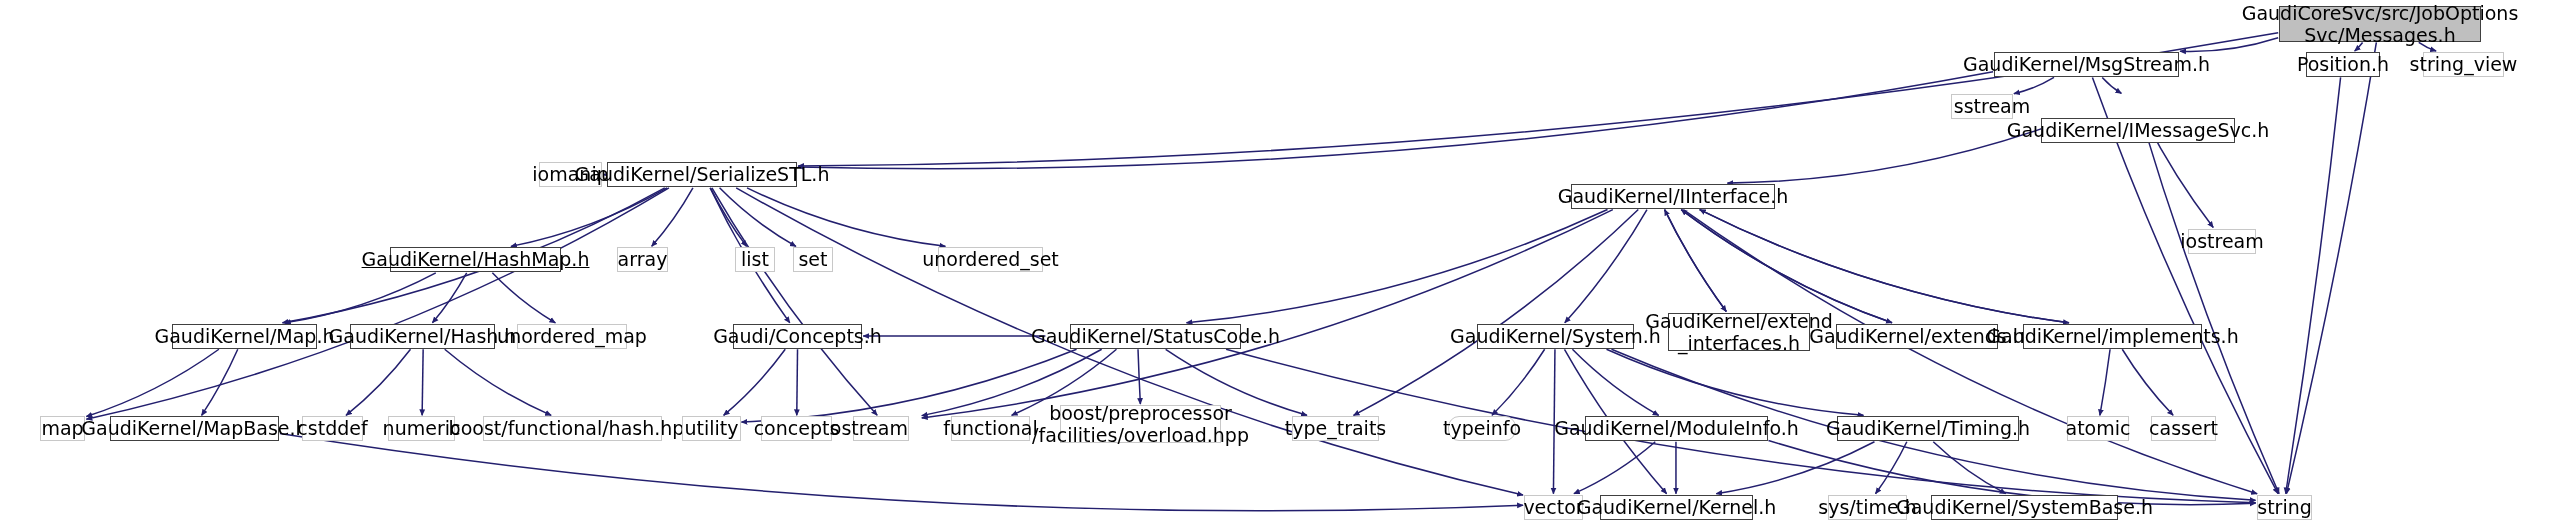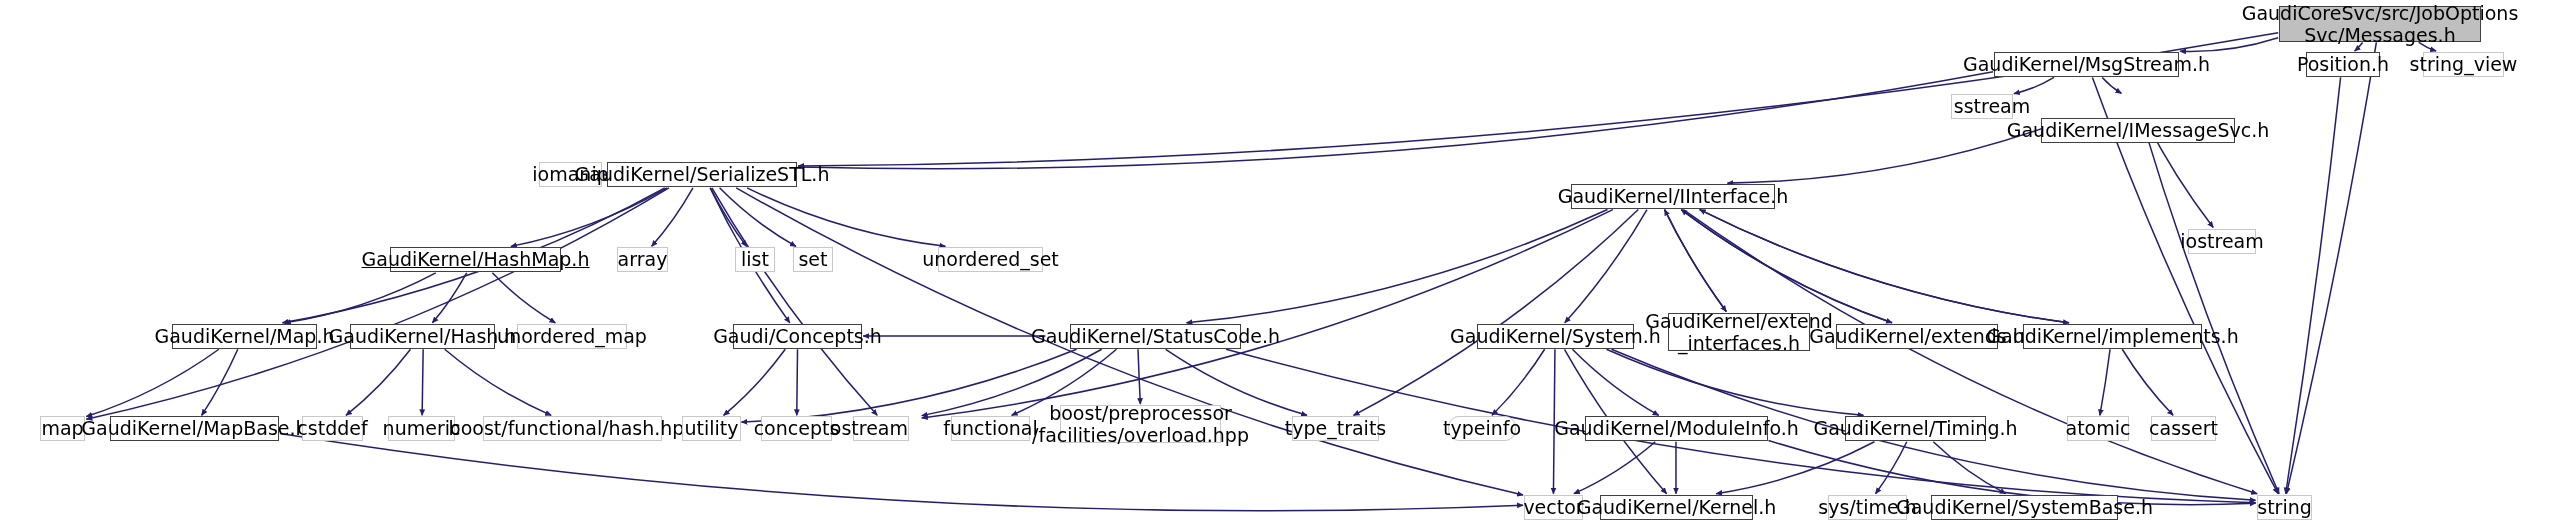--- a/index.html
+++ b/index.html
@@ -132,21 +132,21 @@
       <div class="node lib" style="left: 388px; top: 416px; width: 67px; height: 24.6px;"><span>numeric</span></div>
       <div class="node lib" style="left: 483px; top: 416px; width: 179px; height: 24.6px;"><span>boost/functional/hash.hpp</span></div>
       <div class="node lib" style="left: 682px; top: 416px; width: 59px; height: 24.6px;"><span>utility</span></div>
       <div class="node lib" style="left: 761px; top: 416px; width: 71px; height: 24.6px;"><span>concepts</span></div>
       <div class="node lib" style="left: 853px; top: 416px; width: 56px; height: 24.6px; justify-content: flex-end;"><span>ostream</span></div>
       <div class="node lib" style="left: 951px; top: 416px; width: 79px; height: 24.6px;"><span>functional</span></div>
       <div class="node lib" style="left: 1060px; top: 405px; width: 161px; height: 38px;"><span>boost/preprocessor<br>/facilities/overload.hpp</span></div>
       <div class="node lib" style="left: 1292px; top: 416px; width: 87px; height: 24.6px;"><span>type_traits</span></div>
       <div class="node lib" style="left: 1448px; top: 416px; width: 68px; height: 24.6px; border-radius: 11px;"><span>typeinfo</span></div>
       <div class="node hdr" style="left: 1585px; top: 416px; width: 183px; height: 24.6px;"><span>GaudiKernel/ModuleInfo.h</span></div>
-      <div class="node hdr" style="left: 1837px; top: 416px; width: 141px; height: 24.6px; margin-left: 8px;"><span>GaudiKernel/Timing.h</span></div>
+      <div class="node hdr" style="left: 1837px; top: 416px; width: 182px; height: 24.6px;"><span>GaudiKernel/Timing.h</span></div>
       <div class="node lib" style="left: 2067px; top: 416px; width: 62px; height: 24.6px;"><span>atomic</span></div>
       <div class="node lib" style="left: 2151px; top: 416px; width: 65px; height: 24.6px; text-align: center;"><span>cassert</span></div>
       <div class="node lib" style="left: 1524px; top: 495px; width: 59px; height: 24.6px;"><span>vector</span></div>
       <div class="node hdr" style="left: 1600px; top: 495px; width: 153px; height: 24.6px;"><span>GaudiKernel/Kernel.h</span></div>
       <div class="node lib" style="left: 1828px; top: 495px; width: 79px; height: 24.6px;"><span>sys/time.h</span></div>
       <div class="node hdr" style="left: 1931px; top: 495px; width: 187px; height: 24.6px;"><span>GaudiKernel/SystemBase.h</span></div>
       <div class="node lib" style="left: 2257px; top: 495px; width: 55px; height: 24.6px;"><span>string</span></div>
     </div>
 </div>
 

